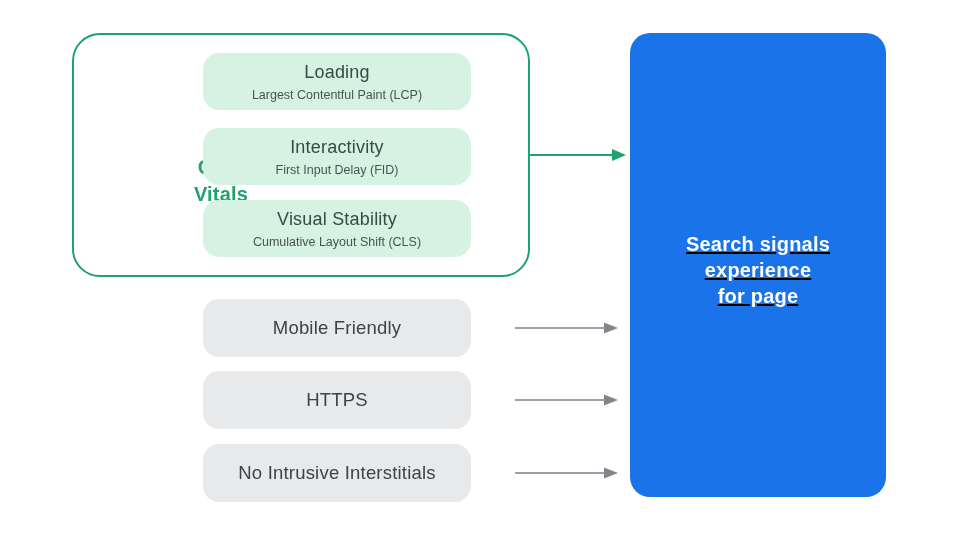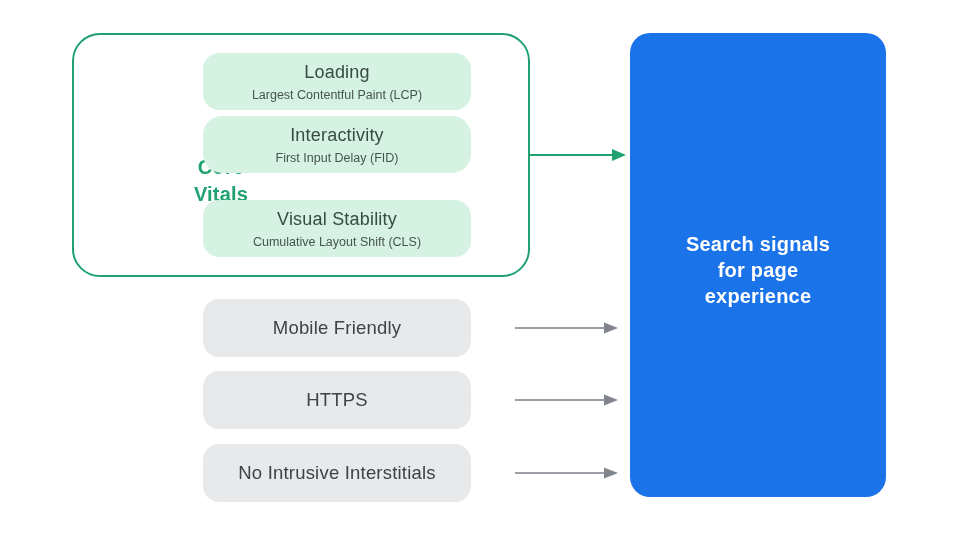--- a/index.html
+++ b/index.html
@@ -68,40 +68,41 @@
     line-height: 16px;
     margin-top: 4px;
   }
   .pill-gray-label {
     font-size: 18.5px;
     font-weight: 500;
     color: #3e4347;
     letter-spacing: 0.2px;
   }
   #pill-loading      { top: 53px; }
-  #pill-interactivity{ top: 116px; border-radius: 19px; }
+  #pill-interactivity{ top: 128px; }
   #pill-visual      { top: 200px; text-align: center; }
   #pill-mobile      { top: 299px; }
   #pill-https       { top: 371px; }
   #pill-interstitials{ top: 444px; }
   
   .result-box {
     position: absolute;
     left: 630px;
     top: 33px;
     width: 256px;
     height: 464px;
     background: #1a73e8;
     border-radius: 20px;
     display: flex;
     flex-direction: column;
     align-items: center;
     justify-content: center;
     padding-top: 10px;
     box-sizing: border-box;
+    text-decoration: underline;
   }
   .result-line {
     color: #ffffff;
     font-size: 20px;
     font-weight: 700;
     line-height: 26px;
     text-align: center;
     letter-spacing: 0.2px;
   }
   
@@ -141,22 +142,22 @@
   </div>
   <div class="pill gray" id="pill-mobile">
     <div class="pill-gray-label">Mobile Friendly</div>
   </div>
   <div class="pill gray" id="pill-interstitials">
     <div class="pill-gray-label">No Intrusive Interstitials</div>
   </div>
 
   <div class="result-box">
     <div class="result-line">Search signals</div>
+    <div class="result-line">experience</div>
     <div class="result-line">for page</div>
-    <div class="result-line">experience</div>
   </div>
 
   <svg class="arrow-svg" id="arrow-cwv" width="98" height="14" viewBox="0 0 98 14" aria-hidden="true">
     <line x1="0" y1="7" x2="85" y2="7" stroke="#1fa170" stroke-width="2.2"></line>
     <polygon points="83,1 97,7 83,13" fill="#1fa170"></polygon>
   </svg>
   <svg class="arrow-svg" id="arrow-mobile" width="104" height="14" viewBox="0 0 104 14" aria-hidden="true">
     <line x1="0" y1="7" x2="91" y2="7" stroke="#9aa0a6" stroke-width="2"></line>
     <polygon points="89,1.5 103,7 89,12.5" fill="#80868b"></polygon>
   </svg>

